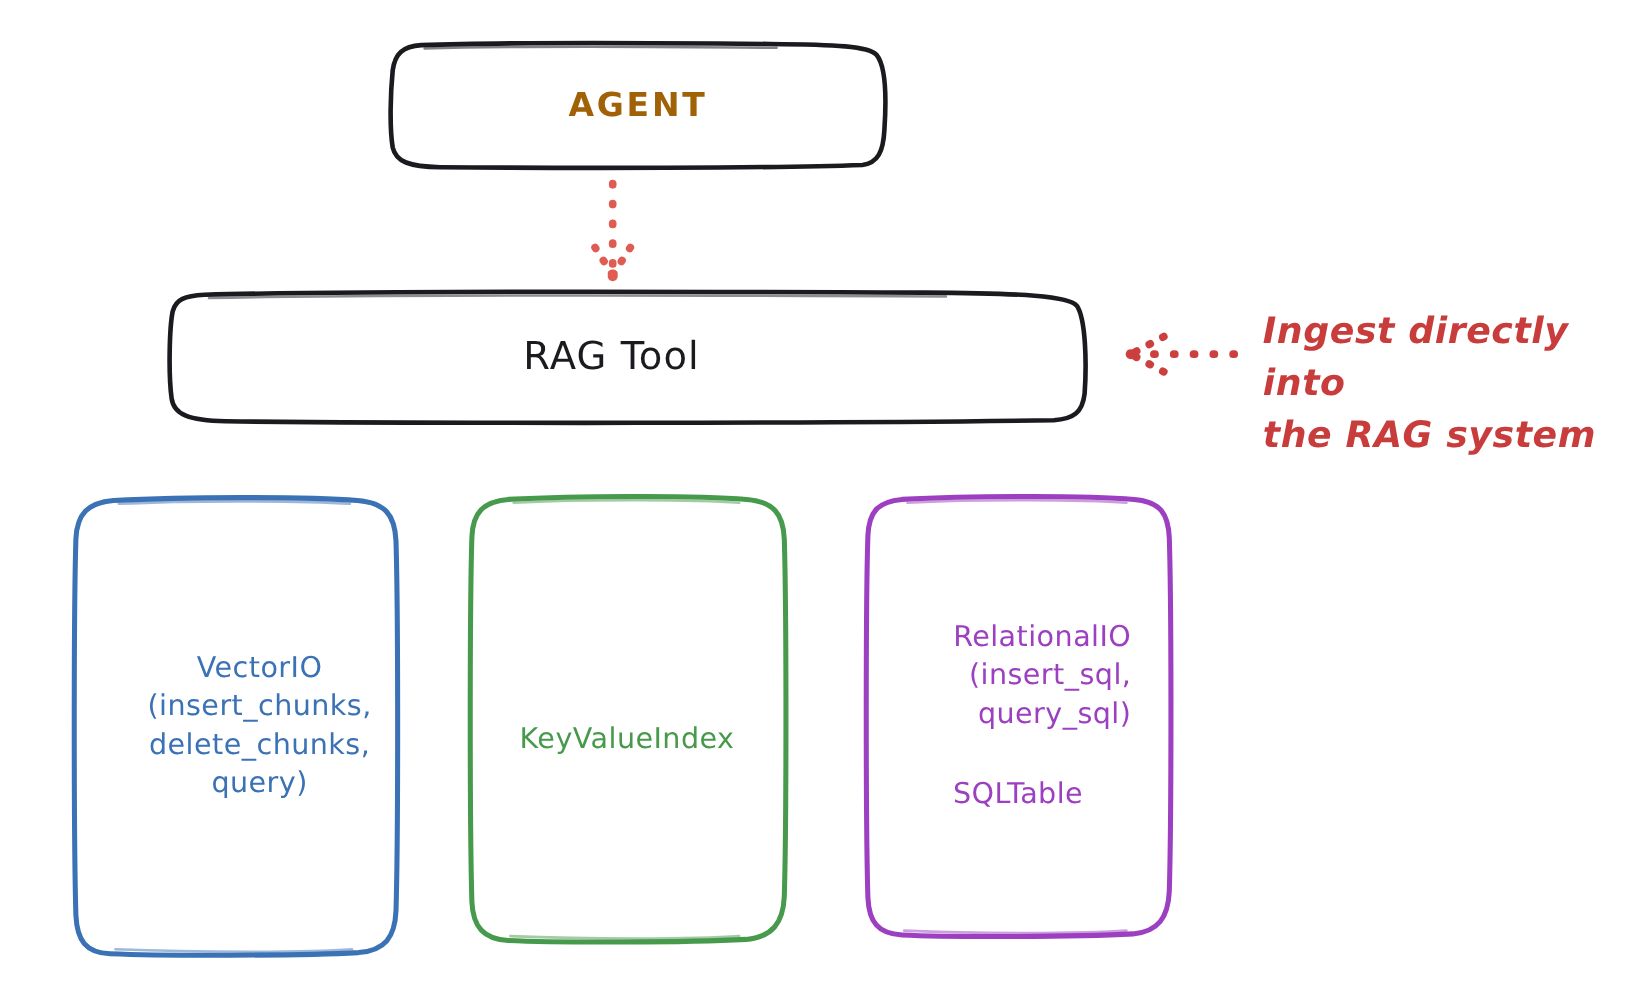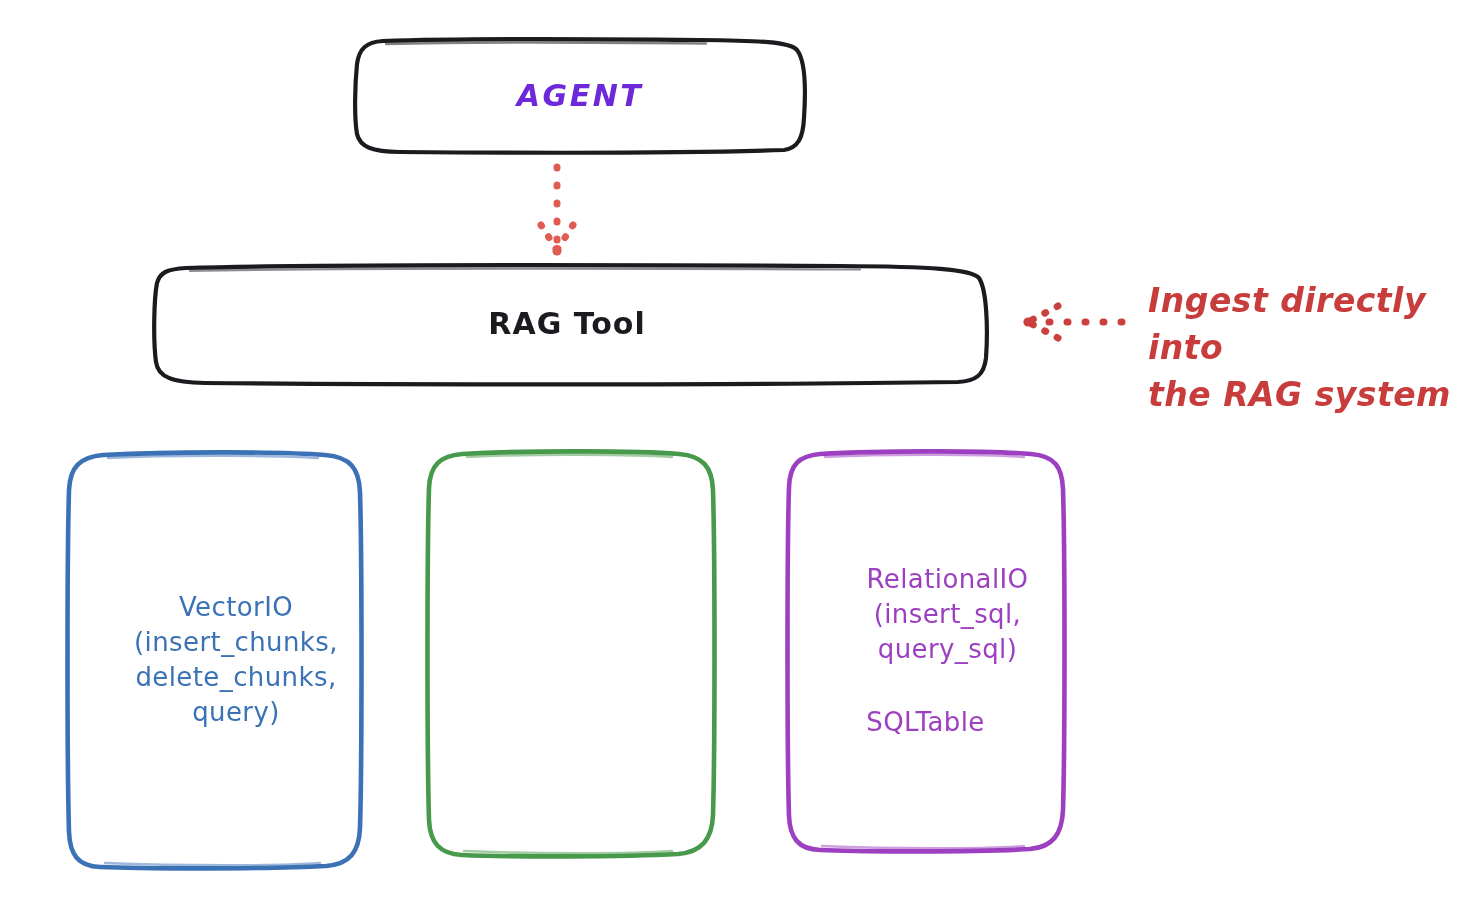--- a/index.html
+++ b/index.html
@@ -39,36 +39,34 @@
     letter-spacing: 0.5px;
   }
 
   
   #agent-label {
     left: 355px;
     top: 40px;
     width: 450px;
     height: 112px;
     font-size: 30px;
-    font-style: italic;
     font-weight: 700;
     letter-spacing: 2.5px;
-    color: #6d28d9;
+    color: #a16207;
   }
 
   
   #rag-tool-label {
-    left: 152px;
+    left: 141px;
     top: 266px;
     width: 830px;
     height: 116px;
-    font-size: 30px;
+    font-size: 35px;
     color: #1b1b1f;
     letter-spacing: 1px;
-    font-weight: bold;
   }
 
   
   .store-card-text {
     position: absolute;
     display: flex;
     flex-direction: column;
     align-items: center;
     justify-content: center;
     text-align: center;
@@ -99,20 +97,21 @@
     width: 284px;
     height: 403px;
     color: #479a4c;
   }
   #relational-card-text {
     left: 788px;
     top: 452px;
     width: 275px;
     height: 398px;
     color: #9c3fc0;
+    text-align: right;
   }
 
   
   #ingest-note {
     position: absolute;
     left: 1148px;
     top: 278px;
     width: 330px;
     font-size: 33px;
     line-height: 1.42;
@@ -222,20 +221,21 @@
   <div class="node-label" id="rag-tool-label">RAG Tool</div>
 
   <div class="store-card-text" id="vector-card-text">
     <div class="api">VectorIO
 (insert_chunks,
 delete_chunks,
 query)</div>
   </div>
 
   <div class="store-card-text" id="keyvalue-card-text">
+    <div class="index">KeyValueIndex</div>
   </div>
 
   <div class="store-card-text" id="relational-card-text">
     <div class="api">RelationalIO
 (insert_sql,
 query_sql)</div>
     <div class="index">SQLTable</div>
   </div>
 
   <div id="ingest-note">Ingest directly into

